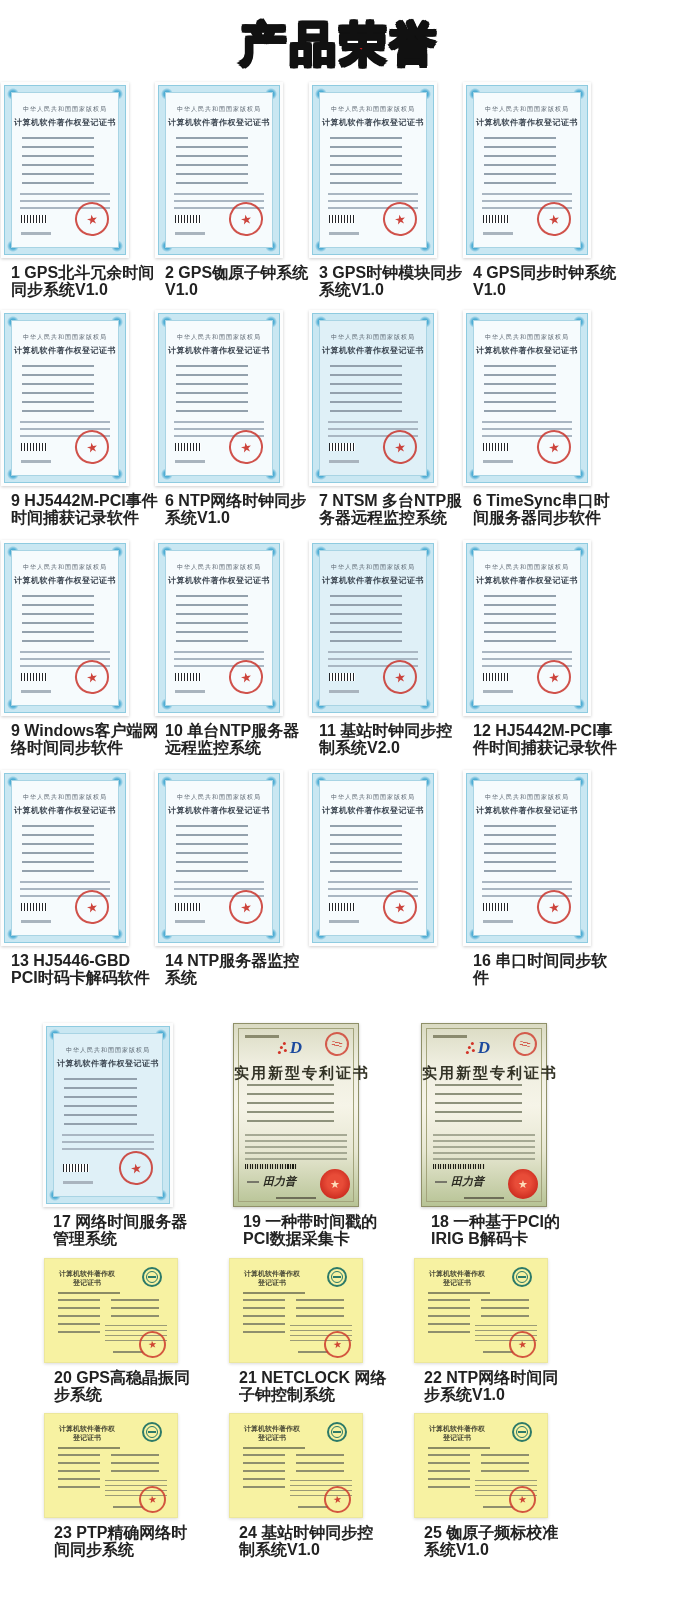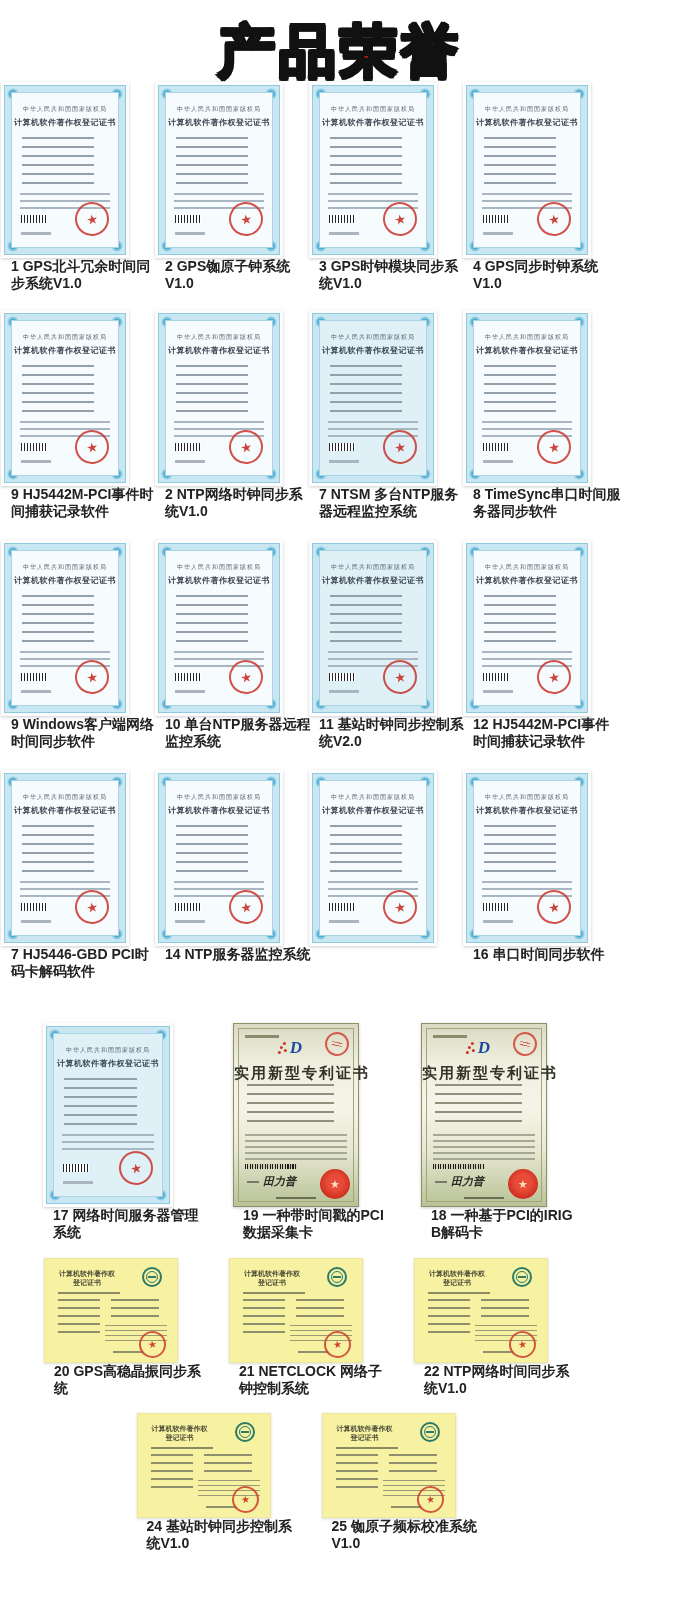--- a/index.html
+++ b/index.html
@@ -5,41 +5,41 @@
   * { margin:0; padding:0; box-sizing:border-box; }
   html,body { background:#fff; }
   .page {
     position:relative; width:680px; height:1600px; margin:0 auto;
     background:#ffffff; overflow:hidden;
     font-family:"Liberation Sans", sans-serif;
   }
   
   .page-title {
     position:absolute; top:14px; left:0; width:100%; text-align:center;
-    font-size:57px; font-weight:900; letter-spacing:4px; color:#b91c1c;
+    font-size:46px; font-weight:900; letter-spacing:4px; color:#b91c1c;
     -webkit-text-stroke:2.5px #111;
     text-shadow: 2px 0 0 #111, -2px 0 0 #111, 0 2px 0 #111, 0 -2px 0 #111,
                  1.6px 1.6px 0 #111, -1.6px 1.6px 0 #111,
                  1.6px -1.6px 0 #111, -1.6px -1.6px 0 #111;
   }
   
   .row { position:absolute; left:0; width:552px; display:flex; justify-content:center;padding-left:40px; }
   .row1 { top:82px;  gap:26px; }
   .row2 { top:310px; gap:26px; }
   .row3 { top:540px; gap:26px; }
   .row4 { top:770px; gap:26px; }
   .row5 { top:1023px; gap:60px; }
   .row6 { top:1258px; gap:51px; }
   .row7 { top:1413px; gap:51px; }
   .card { display:flex; flex-direction:column; width:128px; }
   .card.lg { width:130px; }
   .card.y  { width:134px; }
   .caption {
-    margin:0 0 0 10px; width:148px;
-    font-size:14px; line-height:17px; font-weight:700; color:#222;
+    margin:6px 0 0 10px; width:148px;
+    font-size:16px; line-height:17px; font-weight:700; color:#222;
   }
   
   .cert { position:relative; flex:none; }
   .cert.blue {
     width:128px; height:176px; background:#fdfdfd;
     box-shadow:0 1px 3px rgba(0,0,0,.2);
   }
   .cert.blue.lg { width:130px; height:184px; }
   .cb-frame {
     position:absolute; inset:3px;
@@ -265,21 +265,21 @@
         <div class="cb-inner">
           <div class="cb-agency">中华人民共和国国家版权局</div>
           <div class="cb-title">计算机软件著作权登记证书</div>
           <div class="cb-lines"></div>
           <div class="cb-par"></div>
           <div class="cb-barcode"></div>
           <div class="cb-no"></div>
           <div class="cb-seal"></div>
         </div>
       </div>
-      <div class="caption">2 NTP网络时钟同步系统V1.0</div>
+      <div class="caption">6 NTP网络时钟同步系统V1.0</div>
     </div>
     <div class="card">
       <div class="cert blue tint">
         <div class="cb-frame"></div>
         <div class="cb-inner">
           <div class="cb-agency">中华人民共和国国家版权局</div>
           <div class="cb-title">计算机软件著作权登记证书</div>
           <div class="cb-lines"></div>
           <div class="cb-par"></div>
           <div class="cb-barcode"></div>
@@ -295,21 +295,21 @@
         <div class="cb-inner">
           <div class="cb-agency">中华人民共和国国家版权局</div>
           <div class="cb-title">计算机软件著作权登记证书</div>
           <div class="cb-lines"></div>
           <div class="cb-par"></div>
           <div class="cb-barcode"></div>
           <div class="cb-no"></div>
           <div class="cb-seal"></div>
         </div>
       </div>
-      <div class="caption">8 TimeSync串口时间服务器同步软件</div>
+      <div class="caption">6 TimeSync串口时间服务器同步软件</div>
     </div>
   </div>
 
   <div class="row row3">
     <div class="card">
       <div class="cert blue">
         <div class="cb-frame"></div>
         <div class="cb-inner">
           <div class="cb-agency">中华人民共和国国家版权局</div>
           <div class="cb-title">计算机软件著作权登记证书</div>
@@ -376,21 +376,21 @@
         <div class="cb-inner">
           <div class="cb-agency">中华人民共和国国家版权局</div>
           <div class="cb-title">计算机软件著作权登记证书</div>
           <div class="cb-lines"></div>
           <div class="cb-par"></div>
           <div class="cb-barcode"></div>
           <div class="cb-no"></div>
           <div class="cb-seal"></div>
         </div>
       </div>
-      <div class="caption">7 HJ5446-GBD PCI时码卡解码软件</div>
+      <div class="caption">13 HJ5446-GBD PCI时码卡解码软件</div>
     </div>
     <div class="card">
       <div class="cert blue">
         <div class="cb-frame"></div>
         <div class="cb-inner">
           <div class="cb-agency">中华人民共和国国家版权局</div>
           <div class="cb-title">计算机软件著作权登记证书</div>
           <div class="cb-lines"></div>
           <div class="cb-par"></div>
           <div class="cb-barcode"></div>
@@ -544,32 +544,48 @@
           <div>登记证书</div>
         </div>
         <div class="cy-emblem"></div>
         <div class="cy-sub"></div>
         <div class="cy-l"></div>
         <div class="cy-r"></div>
         <div class="cy-p"></div>
         <div class="cy-date"></div>
         <div class="cy-seal"></div>
       </div>
-      <div class="caption">24 基站时钟同步控制系统V1.0</div>
+      <div class="caption">23 PTP精确网络时间同步系统</div>
     </div>
     <div class="card y">
       <div class="cert yellow">
         <div class="cy-title">
           <div>计算机软件著作权</div>
           <div>登记证书</div>
         </div>
         <div class="cy-emblem"></div>
         <div class="cy-sub"></div>
         <div class="cy-l"></div>
         <div class="cy-r"></div>
         <div class="cy-p"></div>
         <div class="cy-date"></div>
         <div class="cy-seal"></div>
       </div>
+      <div class="caption">24 基站时钟同步控制系统V1.0</div>
+    </div>
+    <div class="card y">
+      <div class="cert yellow">
+        <div class="cy-title">
+          <div>计算机软件著作权</div>
+          <div>登记证书</div>
+        </div>
+        <div class="cy-emblem"></div>
+        <div class="cy-sub"></div>
+        <div class="cy-l"></div>
+        <div class="cy-r"></div>
+        <div class="cy-p"></div>
+        <div class="cy-date"></div>
+        <div class="cy-seal"></div>
+      </div>
       <div class="caption">25 铷原子频标校准系统V1.0</div>
     </div>
   </div>
 </div>
 
 </body></html>

